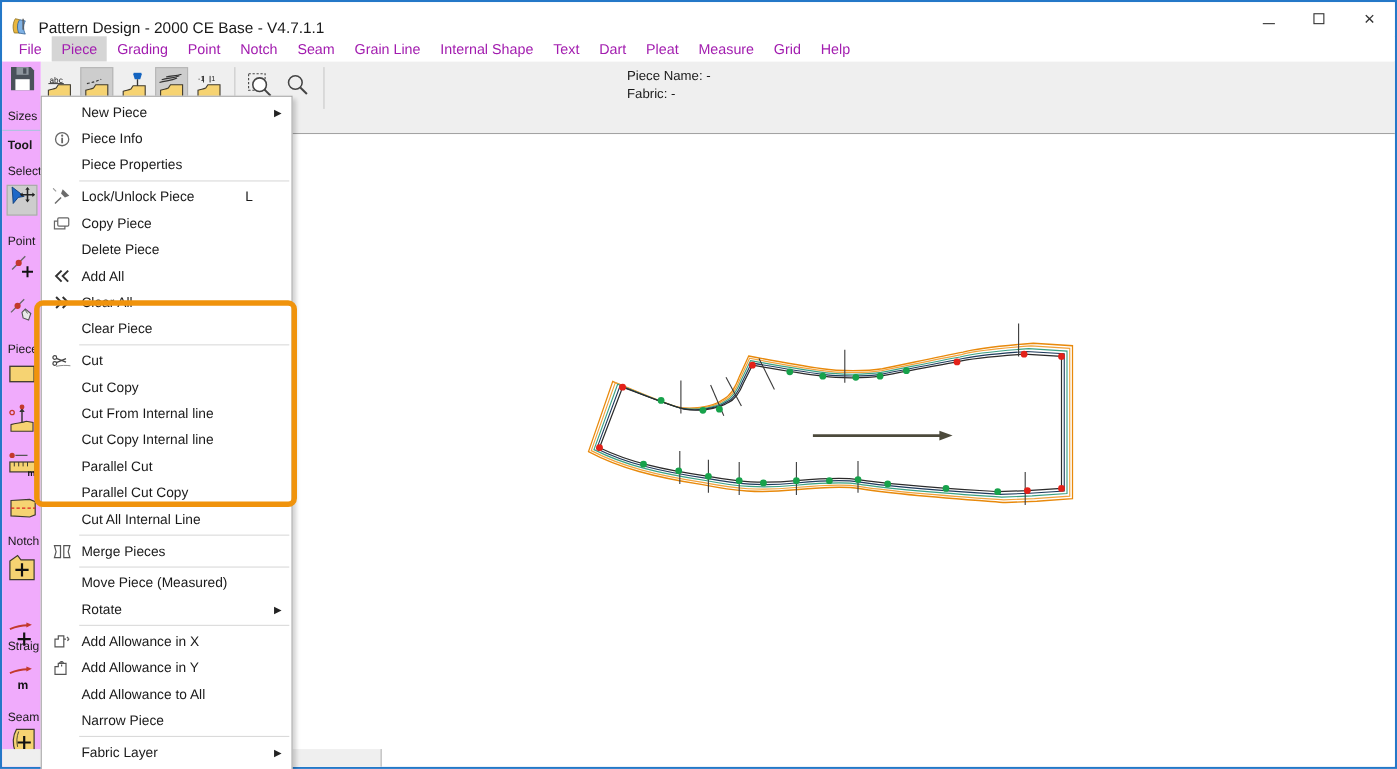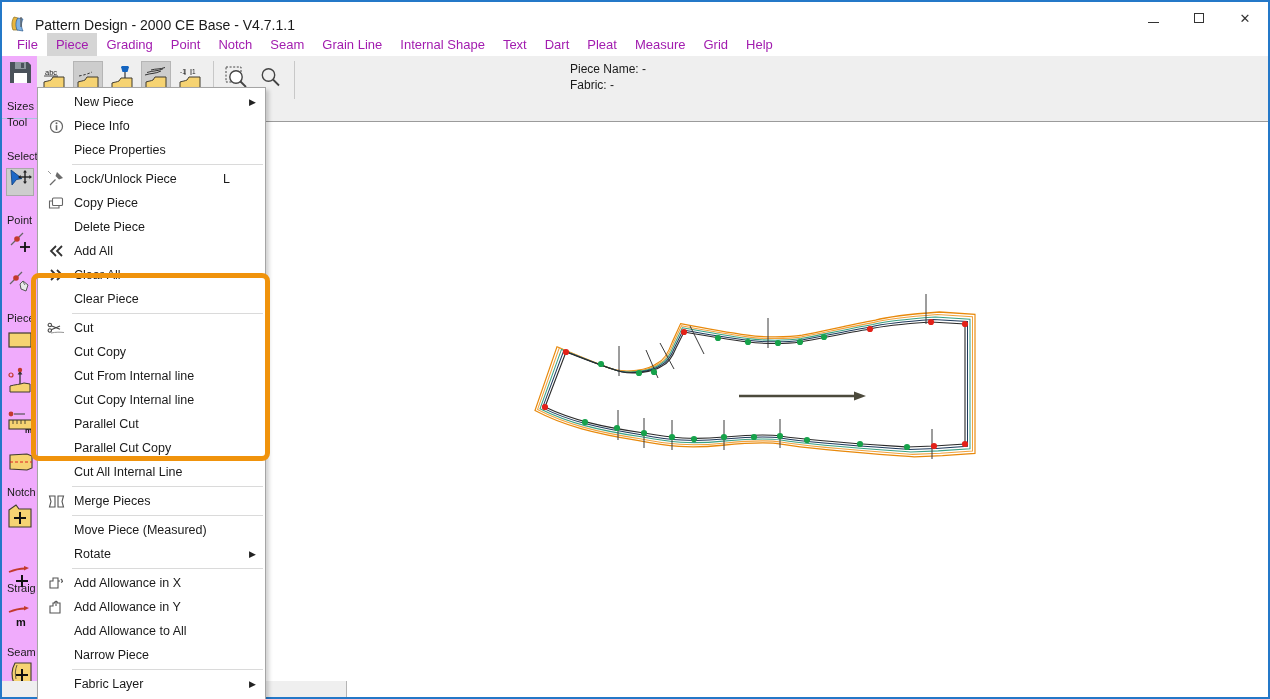--- a/index.html
+++ b/index.html
@@ -236,21 +236,21 @@
       <div class="sb-icon" style="top: 4px;">
         <span><svg width="27" height="27" viewBox="0 0 27 27">
             <path d="M3,3 L21,3 L24,6 L24,24 L3,24 Z" fill="#4A525A"></path>
             <rect x="8" y="3" width="11" height="7" fill="#8E979E"></rect>
             <rect x="14" y="4" width="3" height="5" fill="#4A525A"></rect>
             <rect x="7" y="14" width="13" height="10" fill="#fff"></rect>
           </svg></span>
       </div>
       <div class="sb-label" style="top: 44px;">Sizes</div>
       <div class="sb-sep" style="top: 62px;"></div>
-      <div class="sb-label" style="top: 60px;">Tool</div>
+      <div class="sb-label" style="top: 70px; font-weight: bold;">Tool</div>
       <div class="sb-label" style="top: 94px;">Select</div>
       <div class="sb-icon pressed" style="top: 112px;">
         <span><svg width="24" height="24" viewBox="0 0 24 24">
             <path d="M3,2 L14,10.5 L8.5,11.5 L4,17 Z" fill="#1E68C8" stroke="#0d3c7a" stroke-width="0.8"></path>
             <g stroke="#222" stroke-width="1.4">
               <line x1="17" y1="4" x2="17" y2="14"></line>
               <line x1="12" y1="9" x2="22" y2="9"></line>
             </g>
             <path d="M17,2 l-2,2.6 h4 Z M17,16 l-2,-2.6 h4 Z M10,9 l2.6,-2 v4 Z M24,9 l-2.6,-2 v4 Z" fill="#222"></path>
           </svg></span>

